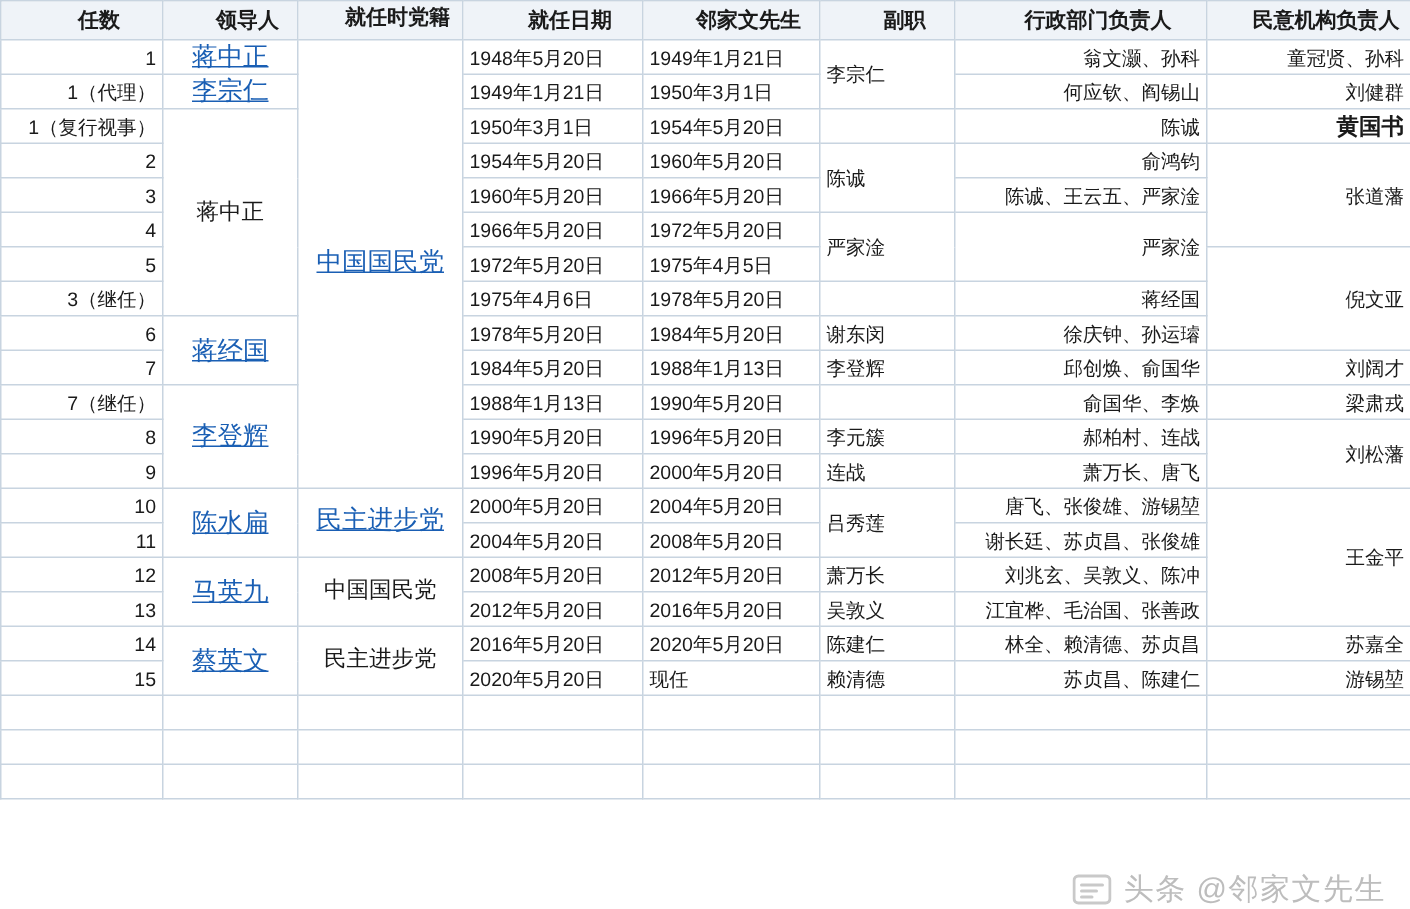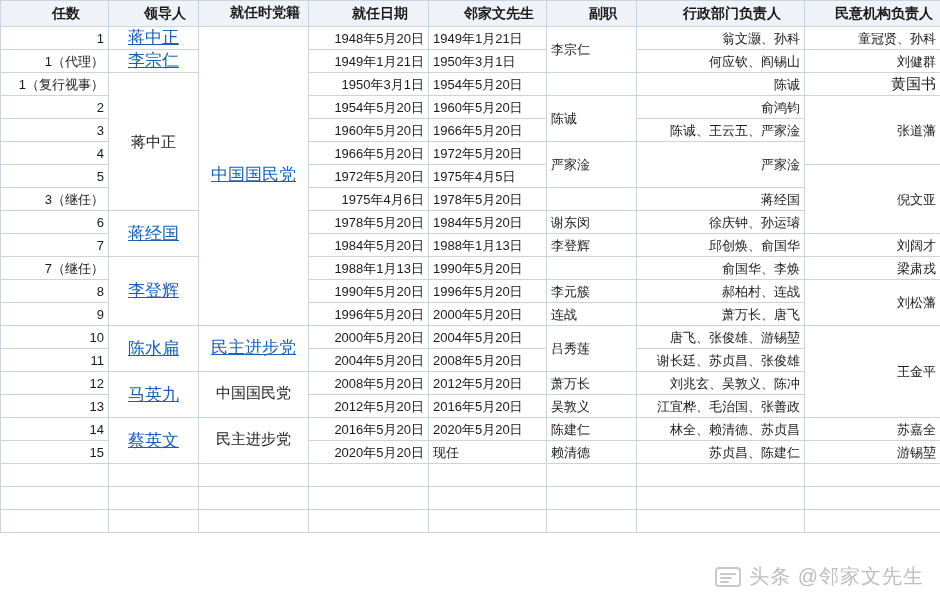--- a/index.html
+++ b/index.html
@@ -37,41 +37,41 @@
     font-weight: bold;
     text-align: center;
     font-size: 14px;
     height: 26px;
     border: 1px solid #c8d4e0;
     padding-left: 27px;
   }
   .c-num   { width: 108px; text-align: right; padding-right: 8px; }
   .c-lead  { width: 90px;  text-align: center; margin-left: 48px; }
   .c-party { width: 110px; text-align: center; font-family: Liberation Mono, monospace; }
-  .c-start { width: 120px; text-align: right; padding-left: 6px;}
+  .c-start { width: 120px; text-align: left; padding-left: 6px;}
   .c-end   { width: 118px; text-align: left; padding-left: 6px;}
   .c-vice  { width: 90px;  text-align: left; padding-left: 6px;}
   .c-exec  { width: 168px; text-align: right; padding-left: 6px;}
   .c-legis { width: 136px; text-align: right; padding-left: 6px;}
 
   .lnk {
     color: #1a5fb4;
     text-decoration: underline;
     cursor: pointer;
   }
   .big {
     font-size: 17px;
     font-weight: normal;
   }
   .big.lnk { font-size: 17px; }
   .mid { font-size: 15px; }
   .watermark {
     position: absolute;
     right: 16px;
-    bottom: 16px;
+    bottom: 0;
     display: flex;
     align-items: center;
     gap: 8px;
     color: #b9b9b9;
     font-size: 20px;
     letter-spacing: 1px;
   }
   .wm-logo {
     display: inline-block;
     width: 26px; height: 26px;
@@ -125,21 +125,21 @@
         <td class="c-legis">刘健群</td>
       </tr>
 
       <tr>
         <td class="c-num">1（复行视事）</td>
         <td class="c-lead" rowspan="6"><span class="mid">蒋中正</span></td>
         <td class="c-start">1950年3月1日</td>
         <td class="c-end">1954年5月20日</td>
         <td class="c-vice"></td>
         <td class="c-exec">陈诚</td>
-        <td class="c-legis"><span class="mid" style="font-weight:normal">黄国书</span></td>
+        <td class="c-legis"><span class="mid" style="font-weight:bold">黄国书</span></td>
       </tr>
 
       <tr>
         <td class="c-num">2</td>
         <td class="c-start">1954年5月20日</td>
         <td class="c-end">1960年5月20日</td>
         <td class="c-vice" rowspan="2">陈诚</td>
         <td class="c-exec">俞鸿钧</td>
         <td class="c-legis" rowspan="3">张道藩</td>
       </tr>

